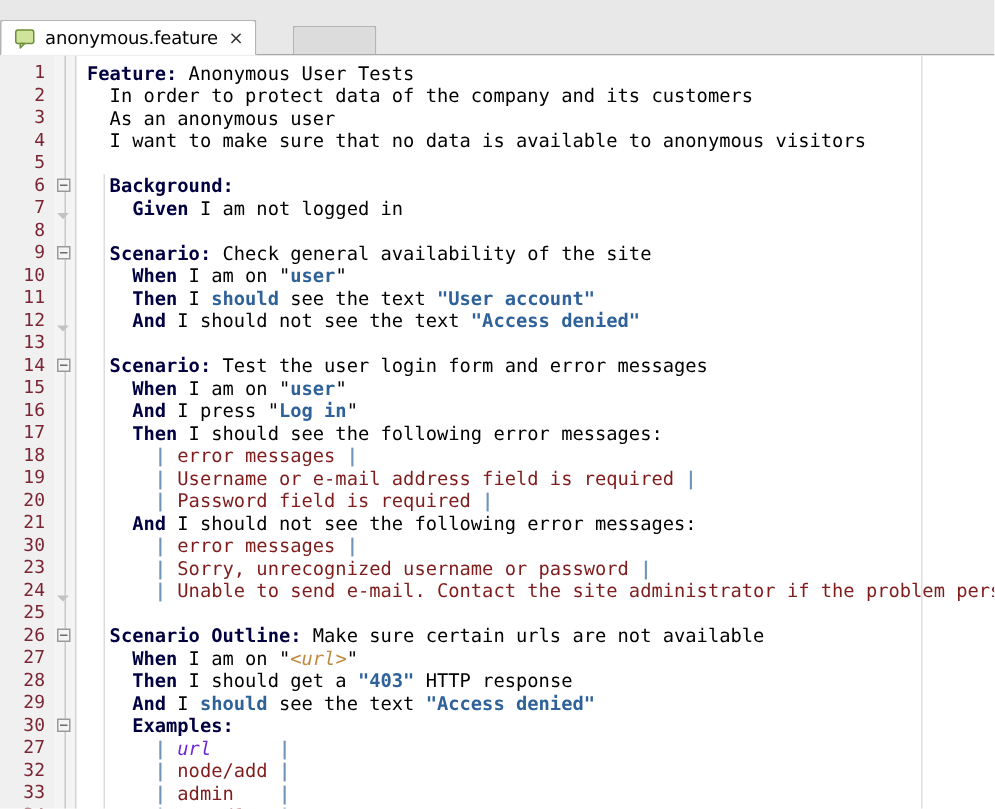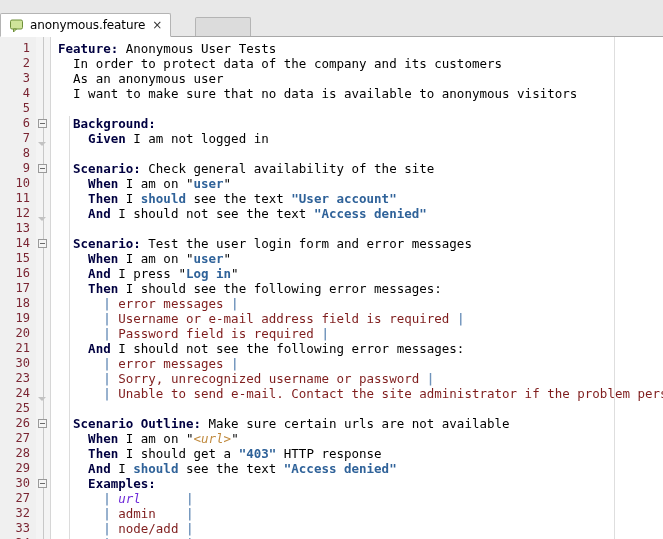--- a/index.html
+++ b/index.html
@@ -339,17 +339,17 @@
       <div class="line"><span>      </span><span class="pipe">| </span><span class="cell">error messages</span><span class="pipe"> |</span></div>
       <div class="line"><span>      </span><span class="pipe">| </span><span class="cell">Sorry, unrecognized username or password</span><span class="pipe"> |</span></div>
       <div class="line"><span>      </span><span class="pipe">| </span><span class="cell">Unable to send e-mail. Contact the site administrator if the problem persists</span></div>
       <div class="line"></div>
       <div class="line"><span>  </span><span class="kw">Scenario Outline:</span><span class="plain"> Make sure certain urls are not available</span></div>
       <div class="line"><span>    </span><span class="kw">When</span><span class="plain"> I am on </span><span class="plain">"</span><span class="var">&lt;url&gt;</span><span class="plain">"</span></div>
       <div class="line"><span>    </span><span class="kw">Then</span><span class="plain"> I should get a </span><span class="str">"403"</span><span class="plain"> HTTP response</span></div>
       <div class="line"><span>    </span><span class="kw">And</span><span class="plain"> I </span><span class="str">should</span><span class="plain"> see the text </span><span class="str">"Access denied"</span></div>
       <div class="line"><span>    </span><span class="kw">Examples:</span></div>
       <div class="line"><span>      </span><span class="pipe">| </span><span class="hdr">url      </span><span class="pipe">|</span></div>
+      <div class="line"><span>      </span><span class="pipe">| </span><span class="cell">node/add </span><span class="pipe">|</span></div>
       <div class="line"><span>      </span><span class="pipe">| </span><span class="cell">admin    </span><span class="pipe">|</span></div>
-      <div class="line"><span>      </span><span class="pipe">| </span><span class="cell">node/add </span><span class="pipe">|</span></div>
       <div class="line"><span>      </span><span class="pipe">| </span><span class="cell">user/1   </span><span class="pipe">|</span></div>
     </div>
 </div>
 
 </body></html>

